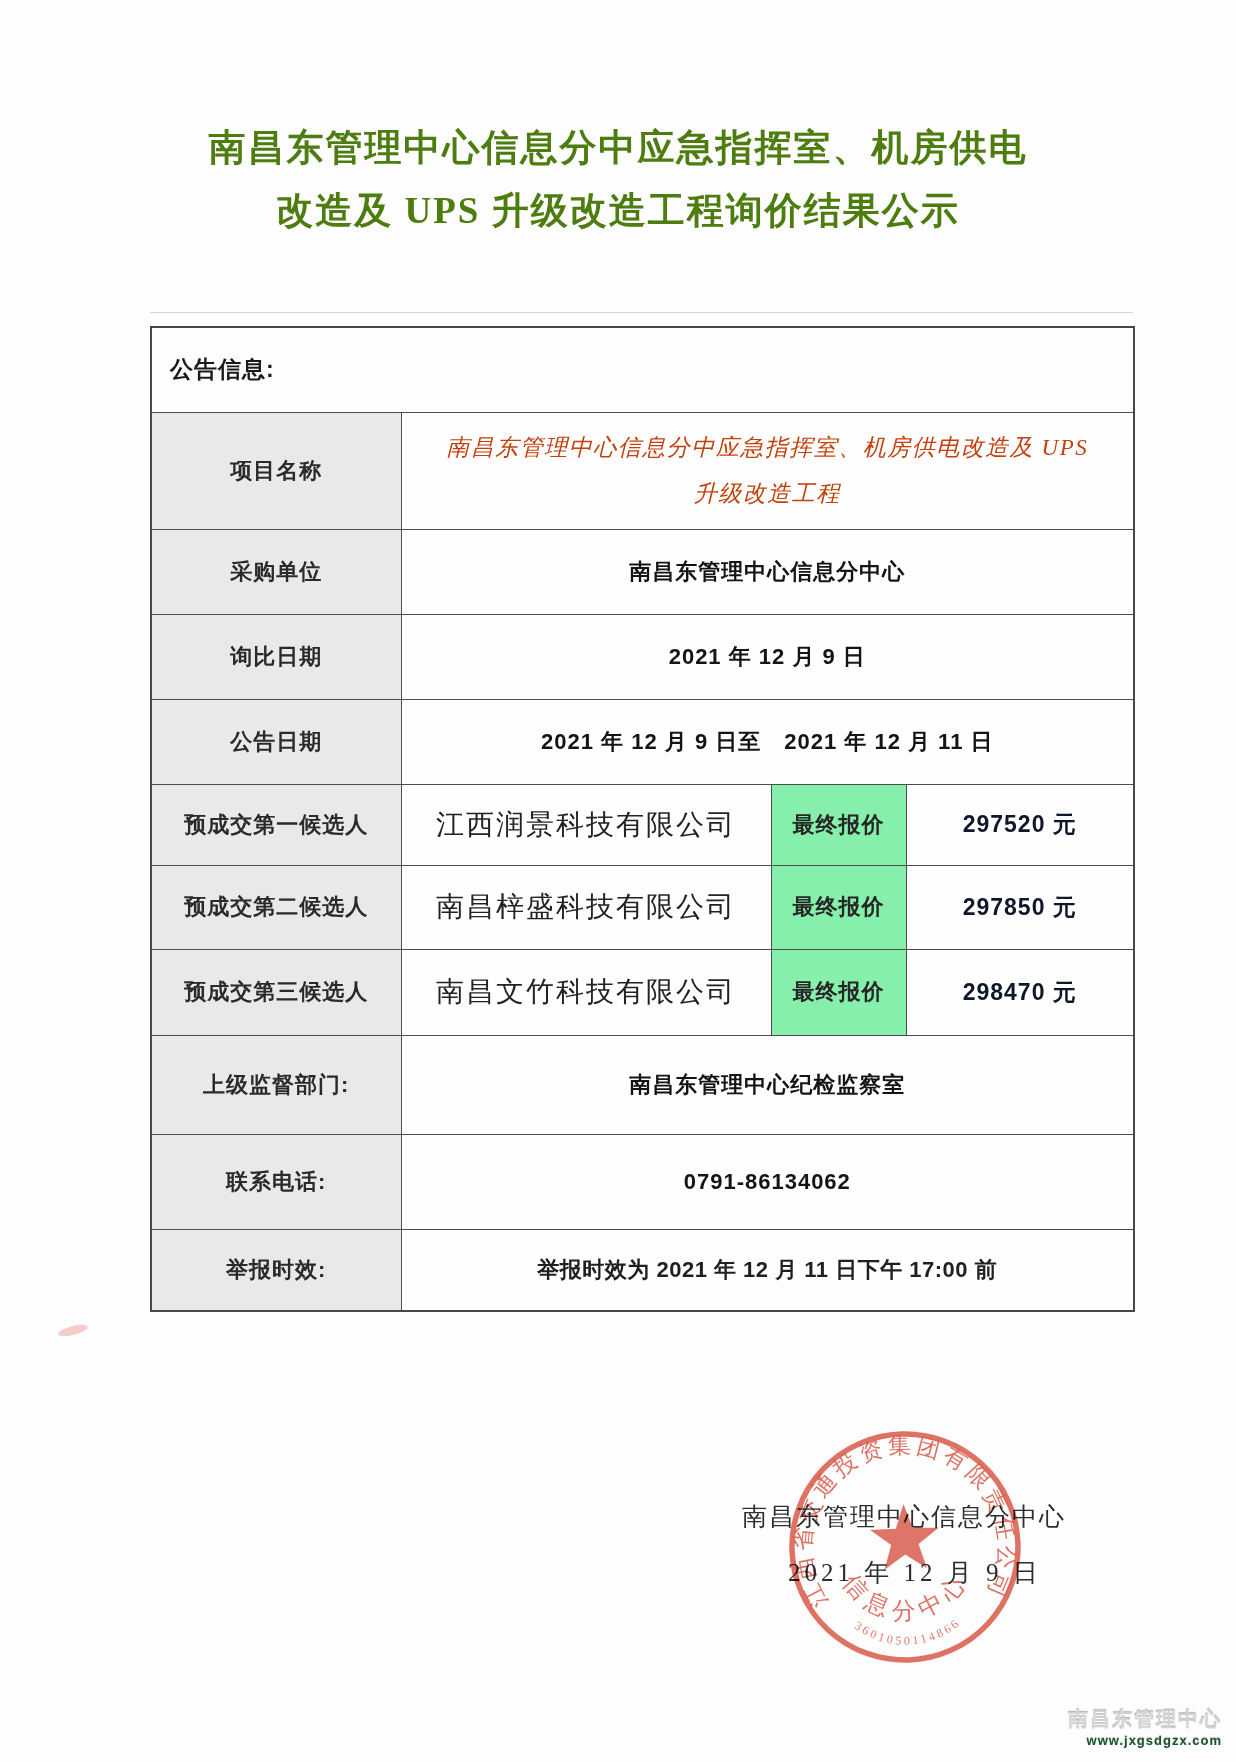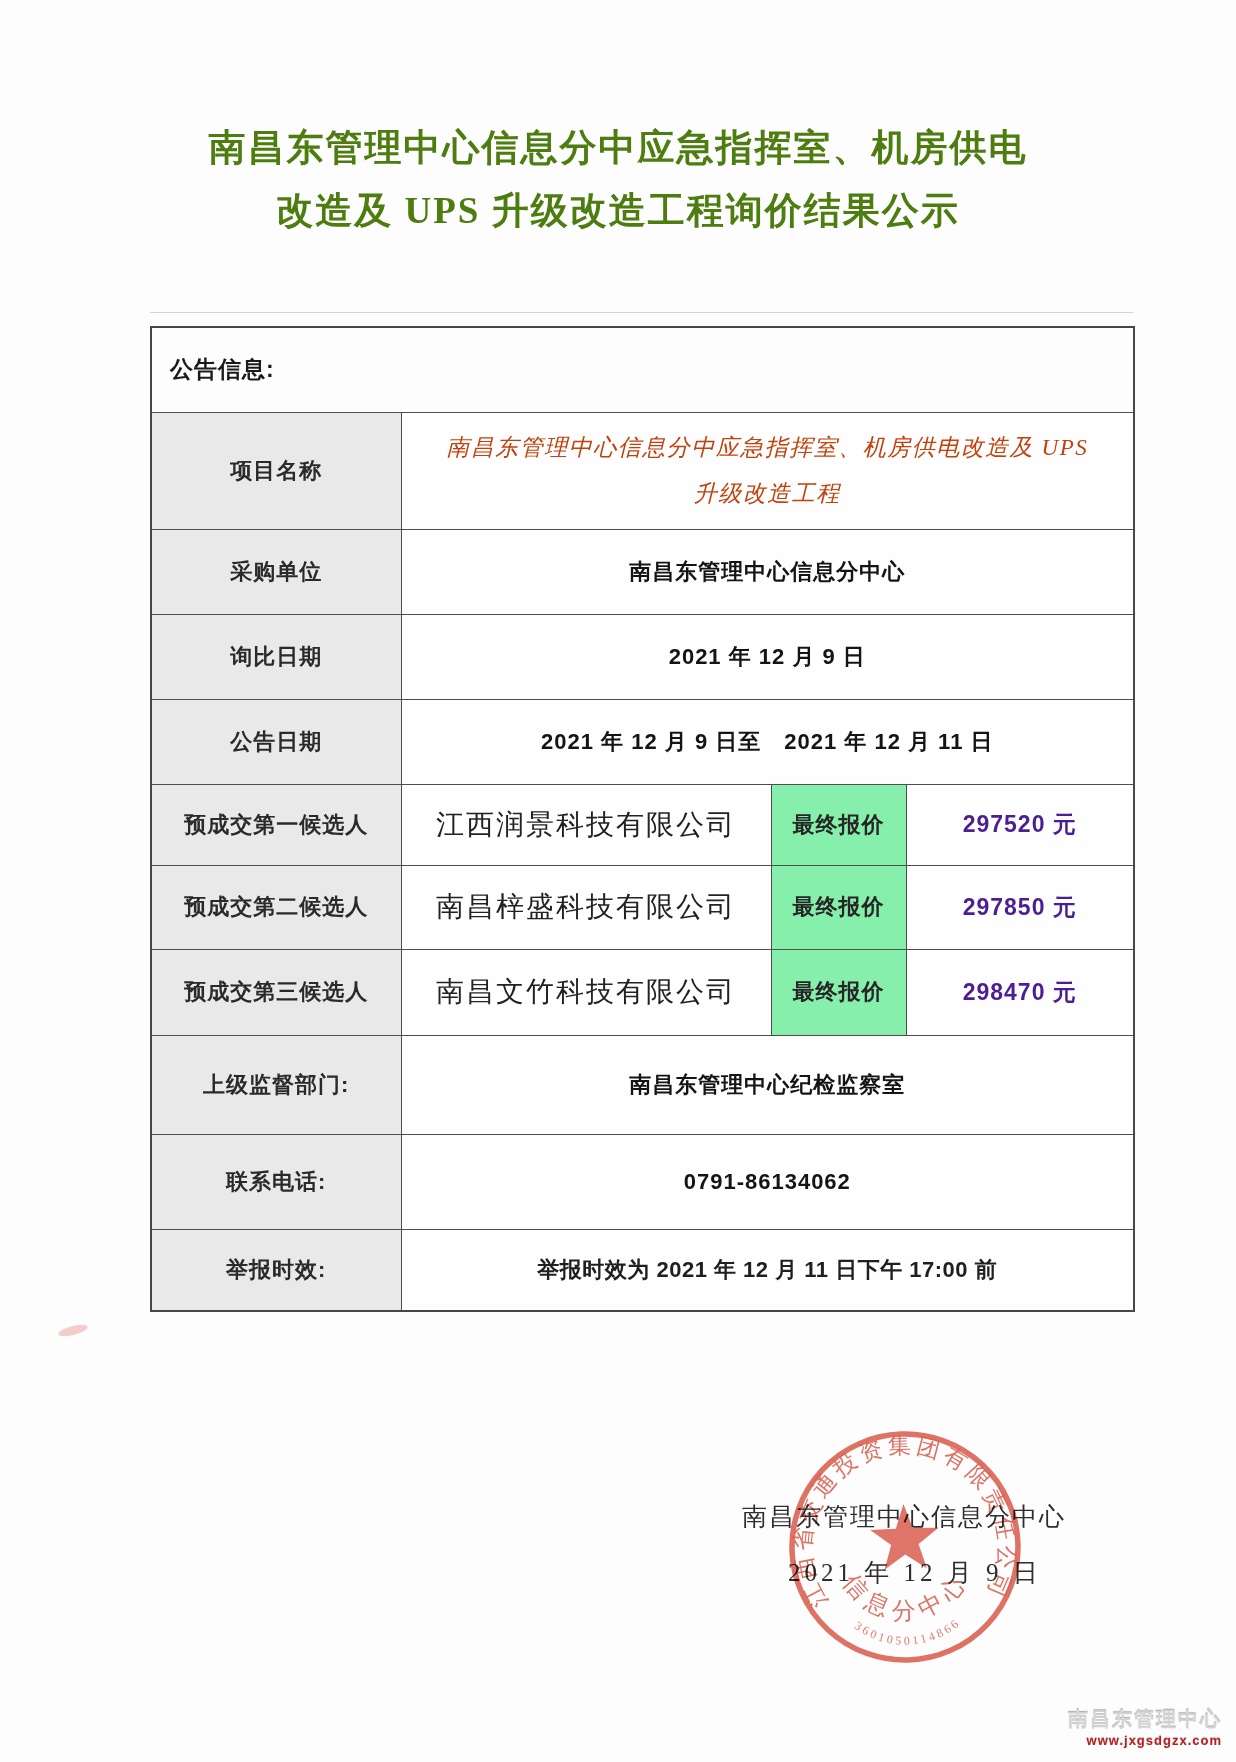--- a/index.html
+++ b/index.html
@@ -96,21 +96,21 @@
     background:#86efac;
     font-weight:600;
     font-size:22px;
     letter-spacing:1px;
     color:#262626;
   }
   .price-cell {
     font-weight:700;
     font-size:23px;
     letter-spacing:1px;
-    color:#4c1d95;
+    color:#0f172a;
     background:#fefefe;
   }
 
   
   .sig-org {
     position:absolute; left:742px; top:1500px;
     font-family:"Liberation Serif", serif;
     font-size:25px; letter-spacing:2px; color:#2d2d2d;
   }
   .sig-date {
@@ -135,21 +135,21 @@
     text-align:right;
     line-height:22px;
   }
   .watermark .wm1 {
     font-weight:700; font-size:20px; letter-spacing:2px;
     color:#d3d3d3;
     text-shadow:0 1px 0 #ffffff, 0 -1px 1px #ababab;
   }
   .watermark .wm2 {
     font-weight:700; font-size:13px; letter-spacing:1px;
-    color:#b91c1c;
+    color:#14532d;
     text-shadow:0 1px 0 #ffffff, 0 -1px 1px #b3b3b3;
   }
 
   
   .red-mark {
     position:absolute; left:58px; top:1326px;
     width:30px; height:9px;
     background:rgba(224,96,86,0.30);
     border-radius:50%;
     transform:rotate(-14deg);

